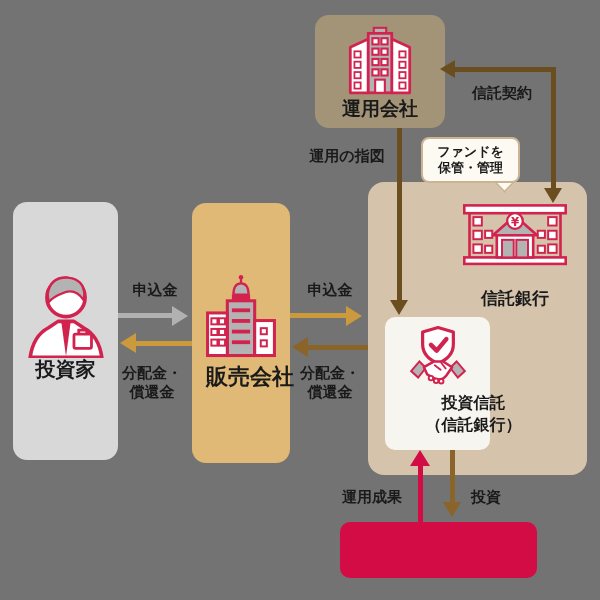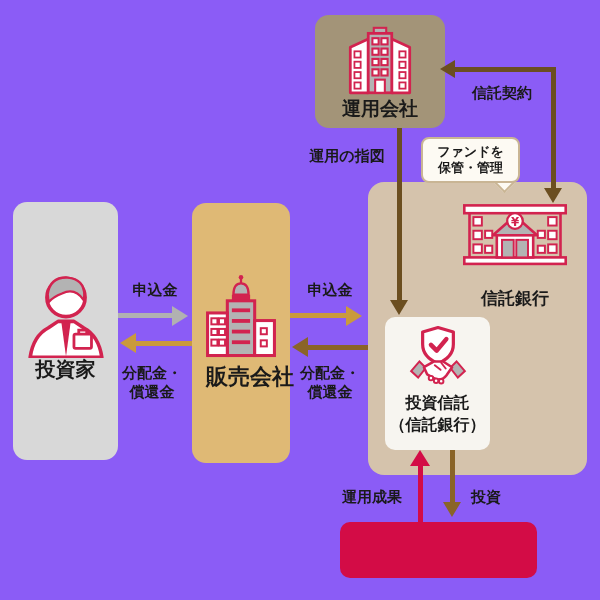--- a/index.html
+++ b/index.html
@@ -1,17 +1,17 @@
 <!DOCTYPE html>
 <html lang="ja"><head>
 <meta charset="utf-8">
 <style>
   html,body{margin:0;padding:0;background:#ffffff;}
   #canvas{
-    position:relative;width:600px;height:600px;background:#8b5cf6;overflow:hidden;
+    position:relative;width:600px;height:600px;background:#737373;overflow:hidden;
     font-family:"DejaVu Sans","Liberation Sans",sans-serif;color:#1a1a1a;
   }
   .abs{position:absolute;}
   .box{position:absolute;border-radius:14px;}
   .lbl{position:absolute;font-weight:700;text-align:center;line-height:1.25;}
   .line{position:absolute;}
   .ah{position:absolute;width:0;height:0;}
   
   .management-box{left:315px;top:15px;width:130px;height:113px;background:#a39478;}
   .investor-box{left:13px;top:202px;width:105px;height:258px;background:#d8d8d8;}
@@ -125,21 +125,21 @@
       <path d="M39,31 L48,40 L63,22" fill="none" stroke="#d2234f" stroke-width="7" stroke-linecap="round" stroke-linejoin="round"></path>
       <polygon points="8,72 21,57 31,67 19,82" fill="#b3b3b3" stroke="#d2234f" stroke-width="3"></polygon>
       <polygon points="92,72 79,57 69,67 81,82" fill="#b3b3b3" stroke="#d2234f" stroke-width="3"></polygon>
       <path d="M28,66 L44,57 L58,57 L72,66 L63,79 Q57,87 47,85 L33,77 Z" fill="#ffffff" stroke="#d2234f" stroke-width="4" stroke-linejoin="round"></path>
       <path d="M45,63 l9,7 M55,59 l7,9" fill="none" stroke="#d2234f" stroke-width="3" stroke-linecap="round"></path>
       <circle cx="39" cy="83" r="3.5" fill="#ffffff" stroke="#d2234f" stroke-width="3"></circle>
       <circle cx="47" cy="87" r="3.5" fill="#ffffff" stroke="#d2234f" stroke-width="3"></circle>
       <circle cx="55" cy="88" r="3.5" fill="#ffffff" stroke="#d2234f" stroke-width="3"></circle>
     </svg>
   </div>
-  <div class="lbl fund-label" style="z-index:6;">
+  <div class="lbl fund-label" style="z-index:6;margin-left:36px;">
     <span>投資信託</span><br>
     <span>（信託銀行）</span>
   </div>
 
   <div class="abs" style="left:26px;top:272px;">
     <svg width="80" height="86" viewBox="0 0 100 108">
       <path d="M5,107 Q9,80 28,70 L40,62 L60,62 L72,70 Q91,80 95,107 Z" fill="#ffffff" stroke="#d2234f" stroke-width="4.5" stroke-linejoin="round"></path>
       <circle cx="50" cy="32" r="24" fill="#ffffff" stroke="#d2234f" stroke-width="4.5"></circle>
       <path d="M27,28 Q30,6 52,7 Q73,9 73,29 Q73,33 72,35 Q61,19 45,27 Q34,31 28,38 Z" fill="#b3b3b3" stroke="#d2234f" stroke-width="3" stroke-linejoin="round"></path>
       <polygon points="44,62 56,62 50,106" fill="#d2234f"></polygon>

